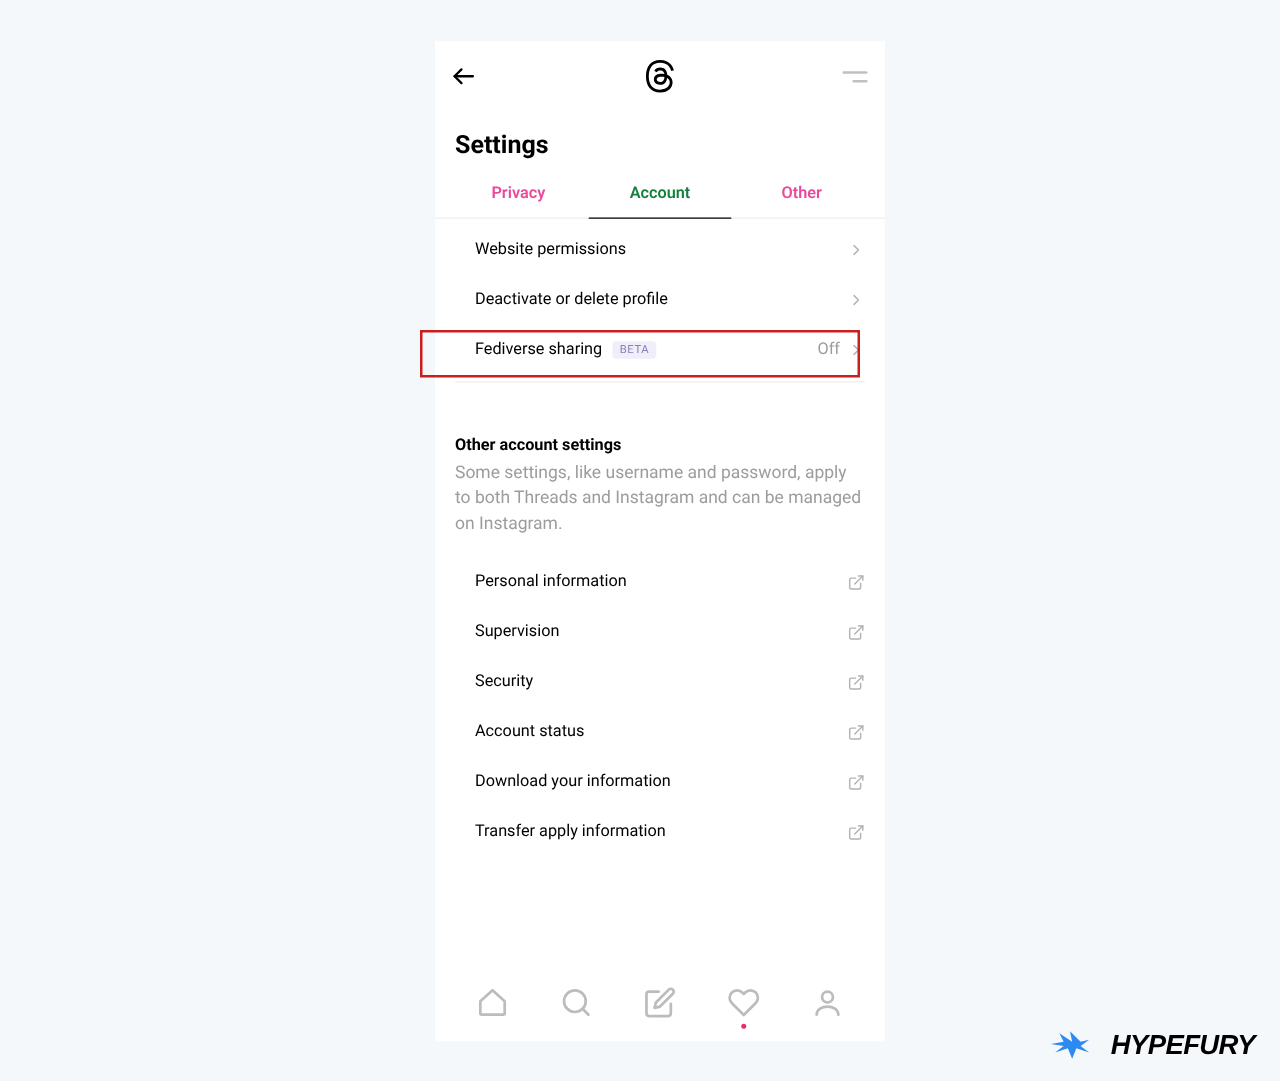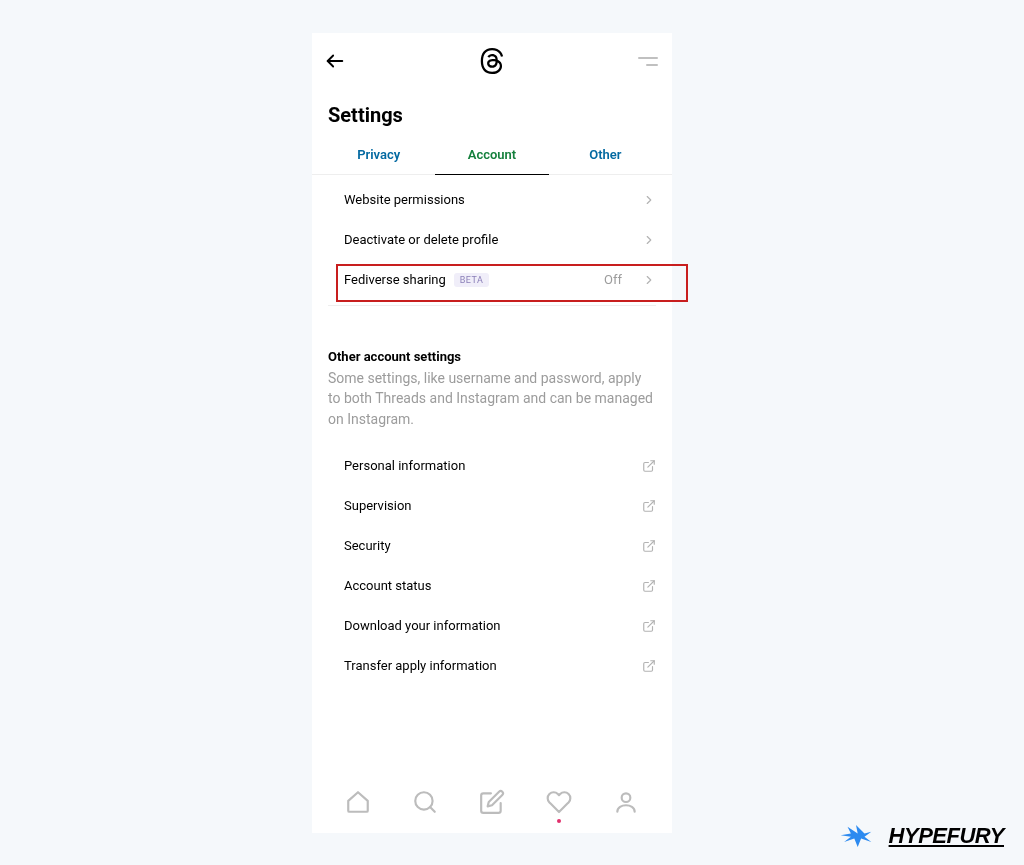--- a/index.html
+++ b/index.html
@@ -8,21 +8,21 @@
       background: #f5f8fb;
       width: 1024px;
       height: 865px;
       position: relative;
     }
     .phone-frame {
       background: #fff;
       width: 360px;
       height: 800px;
       position: absolute;
-      left: 312px;
+      left: 348px;
       top: 33px;
       display: flex;
       flex-direction: column;
     }
     .app-header {
       position: relative;
       height: 56px;
       display: flex;
       align-items: center;
       justify-content: center;
@@ -75,21 +75,21 @@
       display: flex;
       border-bottom: 1px solid #eee;
       padding: 0 10px;
     }
     .tab {
       flex: 1;
       text-align: center;
       font-size: 13px;
       font-weight: 600;
       padding: 10px 0 12px;
-      color: #0369a1;
+      color: #ec4899;
       cursor: pointer;
       position: relative;
     }
     .tab.active { color: #15803d; }
     .tab.active::after {
       content: '';
       position: absolute;
       bottom: -1px;
       left: 0; right: 0;
       height: 1px;
@@ -119,21 +119,21 @@
       color: #8a7fb8;
       font-size: 9px;
       font-weight: 400;
       letter-spacing: 0.5px;
       padding: 2px 6px;
       border-radius: 3px;
     }
     .row-right {
       display: flex;
       align-items: center;
-      gap: 20px;
+      gap: 6px;
       color: #9c9c9c;
       font-size: 13px;
     }
     .chev-icon, .ext-icon {
       width: 14px;
       height: 14px;
       color: #b3b3b3;
     }
     .highlight-box {
       position: absolute;
@@ -183,21 +183,20 @@
       background: #e1306c;
       border-radius: 50%;
     }
     .hypefury-badge {
       position: absolute;
       right: 20px;
       bottom: 16px;
       display: flex;
       align-items: center;
       gap: 16px;
-      text-decoration: underline;
     }
     .hypefury-text {
       font-family: Arial, sans-serif;
       font-weight: 900;
       font-style: italic;
       font-size: 22px;
       color: #000;
       letter-spacing: -0.5px;
     }
   </style>

